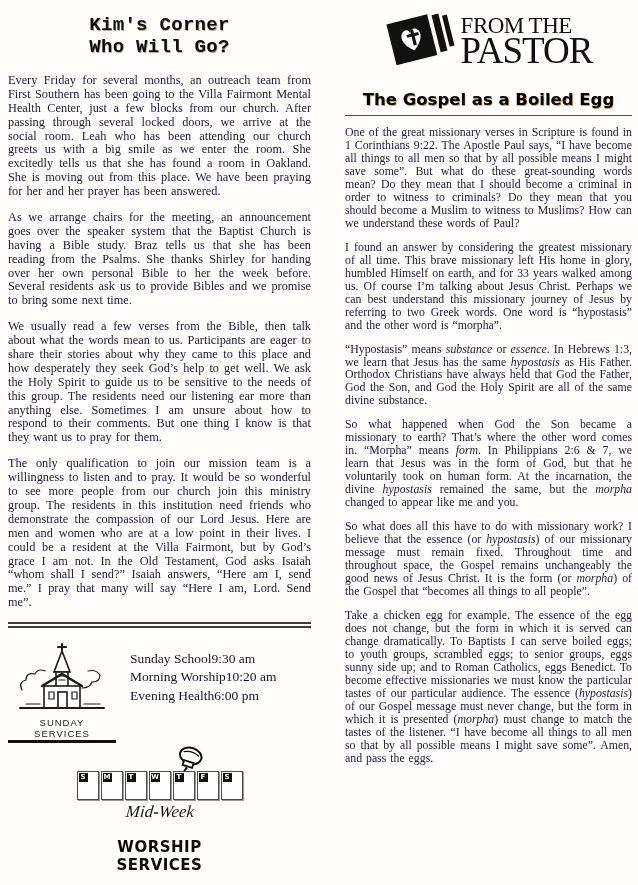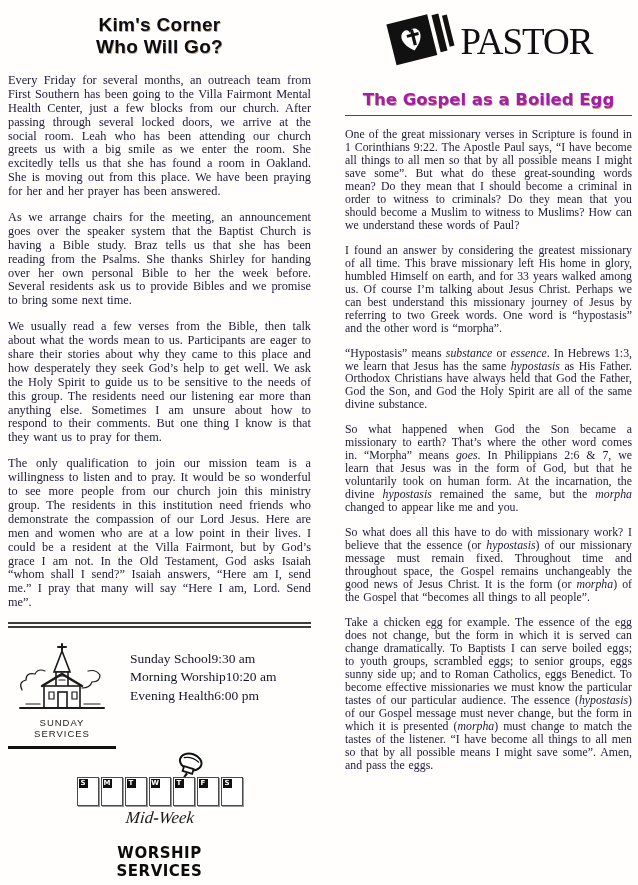--- a/index.html
+++ b/index.html
@@ -6,41 +6,41 @@
   body{width:638px;height:885px;position:relative;overflow:hidden;
        font-family:"Liberation Serif", serif;color:#20203a;}
   .page{position:absolute;inset:0;background:#fffefc;}
 
   
   .col-left{position:absolute;left:8px;top:6px;width:303px;}
   .col-right{position:absolute;left:345px;top:4px;width:287px;}
 
   
   .kims-title,.who-title{
-    font-family:Liberation Sans, sans-serif;font-weight:bold;
+    font-family:Liberation Mono, monospace;font-weight:bold;
     font-size:19px;text-align:center;color:#0c0c14;margin:0;
     letter-spacing:.3px;text-shadow:.6px .6px 0 #bdaa8e;}
   .kims-title{margin-top:8px;}
   .who-title{margin-bottom:16px;}
 
   .para{font-size:12.3px;line-height:1.13;text-align:justify;
-        margin:12px 0 12px 0;word-spacing:1px;}
+        margin:5px 0 12px 0;word-spacing:1px;}
   .col-right .para{font-size:11.8px;line-height:1.1;margin-bottom:11px;}
   .para i{font-style:italic;}
 
   
   .double-rule{margin-top:10px;height:2px;
     border-top:2px solid #3c3c3c;border-bottom:2px solid #3c3c3c;}
 
   
   .sunday-block{display:flex;align-items:flex-start;margin-top:10px;}
   .church-wrap{width:108px;text-align:center;flex:0 0 auto;}
   .church-label{display:inline-block;font-family:"Liberation Sans", sans-serif;
     font-size:9.5px;letter-spacing:1px;color:#222;
-    border-bottom:3px solid #111;padding:1px 2px 7px 2px;margin-top:-4px;text-align:center;}
+    border-bottom:3px solid #111;padding:1px 2px 1px 2px;margin-top:-4px;text-align:center;}
   .schedule{flex:1;padding-left:14px;padding-top:12px;}
   .sched-row{display:flex;justify-content:flex-start;
     font-size:13.5px;line-height:1.35;color:#151528;}
   .sched-name{text-align:left;}
   .sched-time{text-align:right;}
 
   
   .midweek-block{position:relative;width:170px;margin:28px auto 0 auto;text-align:center;}
   .days-row{display:flex;justify-content:center;gap:2px;}
   .day-cell{position:relative;width:20px;height:27px;background:#fff;
@@ -56,21 +56,21 @@
 
   
   .pastor-logo{display:flex;align-items:center;justify-content:center;
     margin:4px 0 14px 0;gap:4px;}
   .logo-text{text-align:left;color:#101014;line-height:.82;
     font-family:"Liberation Serif", serif;}
   .logo-line1{font-size:23px;letter-spacing:-.5px;}
   .logo-line2{font-size:37px;letter-spacing:-1px;}
 
   .gospel-title{font-family:"DejaVu Sans", sans-serif;font-weight:bold;
-    font-size:16.5px;text-align:center;color:#a21caf;margin:14px 0 6px 0;
+    font-size:16.5px;text-align:center;color:#000000;margin:14px 0 6px 0;
     text-shadow:.7px .7px 0 #c6a36a;}
   .title-rule{border:none;border-top:1.5px solid #4a4a4a;margin:0 0 10px 0;}
 </style>
 </head>
 <body>
 
 <div class="page">
 
   <div class="col-left">
     <div class="kims-title">Kim's Corner</div>
@@ -174,28 +174,29 @@
             <rect x="6" y="10" width="42" height="42" fill="#111"></rect>
             <rect x="52" y="12" width="7" height="38" fill="#111"></rect>
             <rect x="62" y="15" width="5" height="32" fill="#111"></rect>
             <path d="M27 42 C16 34 15 24 21 21 C25 19 27 23 27 25 C27 23 29 19 33 21 C39 24 38 34 27 42 Z" fill="#fff"></path>
             <rect x="27.5" y="21" width="3.2" height="16" fill="#111"></rect>
             <rect x="23" y="25" width="12" height="3" fill="#111"></rect>
           </g>
         </svg>
       </span>
       <div class="logo-text">
+        <div class="logo-line1">FROM THE</div>
         <div class="logo-line2">PASTOR</div>
       </div>
     </div>
 
     <div class="gospel-title">The Gospel as a Boiled Egg</div>
     <hr class="title-rule">
 
     <p class="para">One of the great missionary verses in Scripture is found in 1 Corinthians 9:22.  The Apostle Paul says, “I have become all things to all men so that by all possible means I might save some”.   But what do these great-sounding words mean?   Do they mean that I should become a criminal in order to witness to criminals?  Do they mean that you should become a Muslim to witness to Muslims?  How can we understand these words of Paul?</p>
     <p class="para">I found an answer by considering the greatest missionary of all time.   This brave missionary left His home in glory, humbled Himself on earth, and for 33 years walked among us.   Of course I’m talking about Jesus Christ.   Perhaps we can best understand this missionary journey of Jesus by referring to two Greek words.  One word is “hypostasis” and the other word is “morpha”.</p>
     <p class="para">“Hypostasis” means <i>substance</i> or <i>essence</i>.   In Hebrews 1:3, we learn that Jesus has the same <i>hypostasis</i> as His Father.  Orthodox Christians have always held that God the Father, God the Son, and God the Holy Spirit are all of the same divine substance.</p>
-    <p class="para">So what happened when God the Son became a missionary to earth?  That’s where the other word comes in. “Morpha” means <i>goes</i>.  In Philippians 2:6 &amp; 7, we learn that Jesus was in the form of God, but that he voluntarily took on human form.  At the incarnation, the divine <i>hypostasis</i> remained the same, but the <i>morpha</i> changed to appear like me and you.</p>
+    <p class="para">So what happened when God the Son became a missionary to earth?  That’s where the other word comes in. “Morpha” means <i>form</i>.  In Philippians 2:6 &amp; 7, we learn that Jesus was in the form of God, but that he voluntarily took on human form.  At the incarnation, the divine <i>hypostasis</i> remained the same, but the <i>morpha</i> changed to appear like me and you.</p>
     <p class="para">So what does all this have to do with missionary work?  I believe that the essence (or <i>hypostasis</i>) of our missionary message must remain fixed.   Throughout time and throughout space, the Gospel remains unchangeably the good news of Jesus Christ.  It is the form (or <i>morpha</i>) of the Gospel that “becomes all things to all people”.</p>
     <p class="para">Take a chicken egg for example. The essence of the egg does not change, but the form in which it is served can change dramatically.   To Baptists I can serve boiled eggs; to youth groups, scrambled eggs; to senior groups, eggs sunny side up; and to Roman Catholics, eggs Benedict.  To become effective missionaries we must know the particular tastes of our particular audience.   The essence (<i>hypostasis</i>) of our Gospel message must never change, but the form in which it is presented (<i>morpha</i>) must change to match the tastes of the listener.  “I have become all things to all men so that by all possible means I might save some”.  Amen, and pass the eggs.</p>
   </div>
 
 </div>
 
 </body></html>

